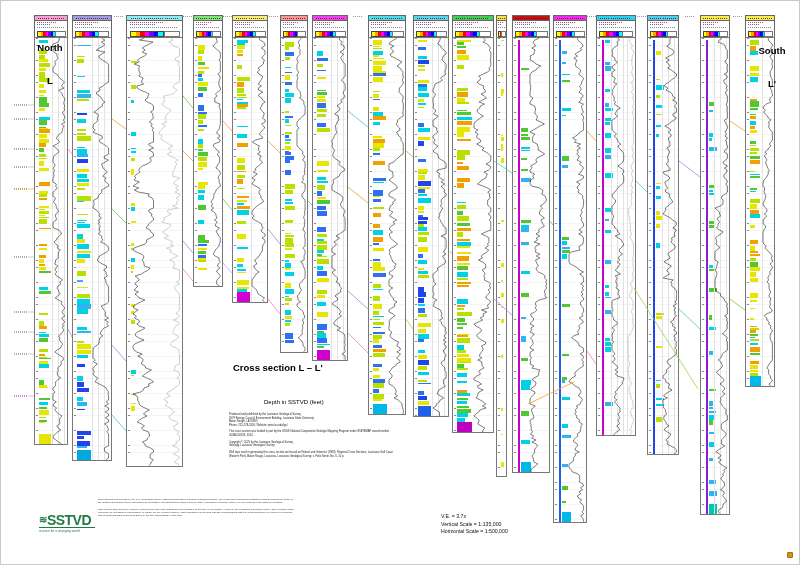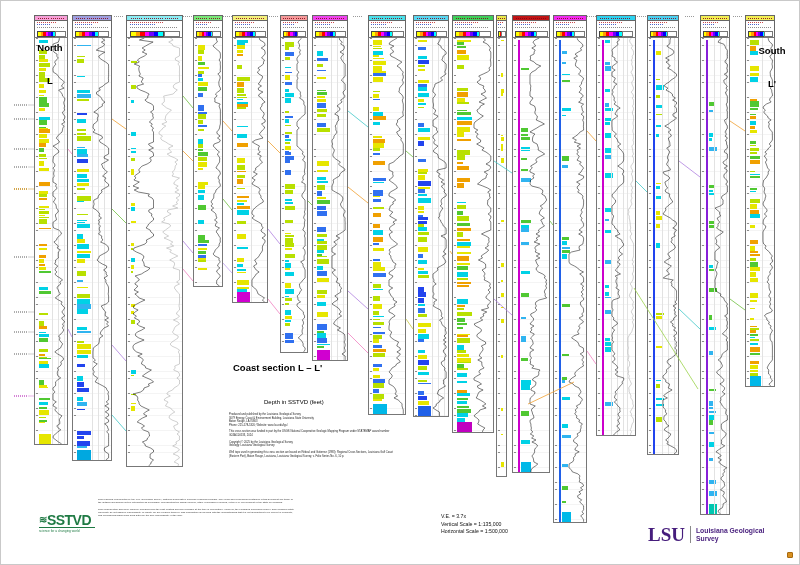--- a/index.html
+++ b/index.html
@@ -1261,21 +1261,21 @@
         <div class="txt"></div>
       </div>
       <div class="abs mmark" style="left: 13px; top: 352px; color: rgb(153, 153, 153);">
         <div class="txt"></div>
       </div>
       <div class="abs mmark" style="left: 13px; top: 394px; color: rgb(204, 102, 204);">
         <div class="txt"></div>
       </div>
     </div>
 
-  <div class="abs main-title" style="left:232px;top:361px;z-index:4;">Coast section L – L'</div>
+  <div class="abs main-title" style="left:232px;top:361px;z-index:4;">Cross section L – L'</div>
   <div class="abs subtitle" style="left:263px;top:398px;z-index:4;">Depth in SSTVD (feet)</div>
 
   <div id="credits" class="abs credits" style="left:228px;top:412px;z-index:4;">
       <div>Produced and published by the Louisiana Geological Survey</div>
       <div>3079 Energy, Coast &amp; Environment Building, Louisiana State University</div>
       <div>Baton Rouge, LA 70803</div>
       <div>Phone: 225-578-5320; Website: www.lsu.edu/lgs/</div>
       <div></div>
       <div>This cross section was funded in part by the USGS National Cooperative Geologic Mapping Program under STATEMAP award number</div>
       <div>G24AC00533, 2024</div>
@@ -1296,24 +1296,16 @@
     <div>V.E. = 3.7x</div>
     <div>Vertical Scale = 1:135,000</div>
     <div>Horizontal Scale = 1:500,000</div>
   </div>
 
   <div class="abs usgs" style="left:38px;top:512px;z-index:4;">
     <div class="big"><span class="wave">≋</span><span>SSTVD</span></div>
     <div class="tag">science for a changing world</div>
   </div>
 
-  <div class="abs lsu" style="left:647px;top:524px;z-index:4;">
-    <div class="abbr">LSU</div>
-    <div class="bar"></div>
-    <div class="org">
-      <div>Louisiana Geological</div>
-      <div>Survey</div>
-    </div>
-  </div>
 
   <div class="abs cornermark" style="left:786px;top:551px;z-index:4;"></div>
 
 </div>
 
 </body></html>

